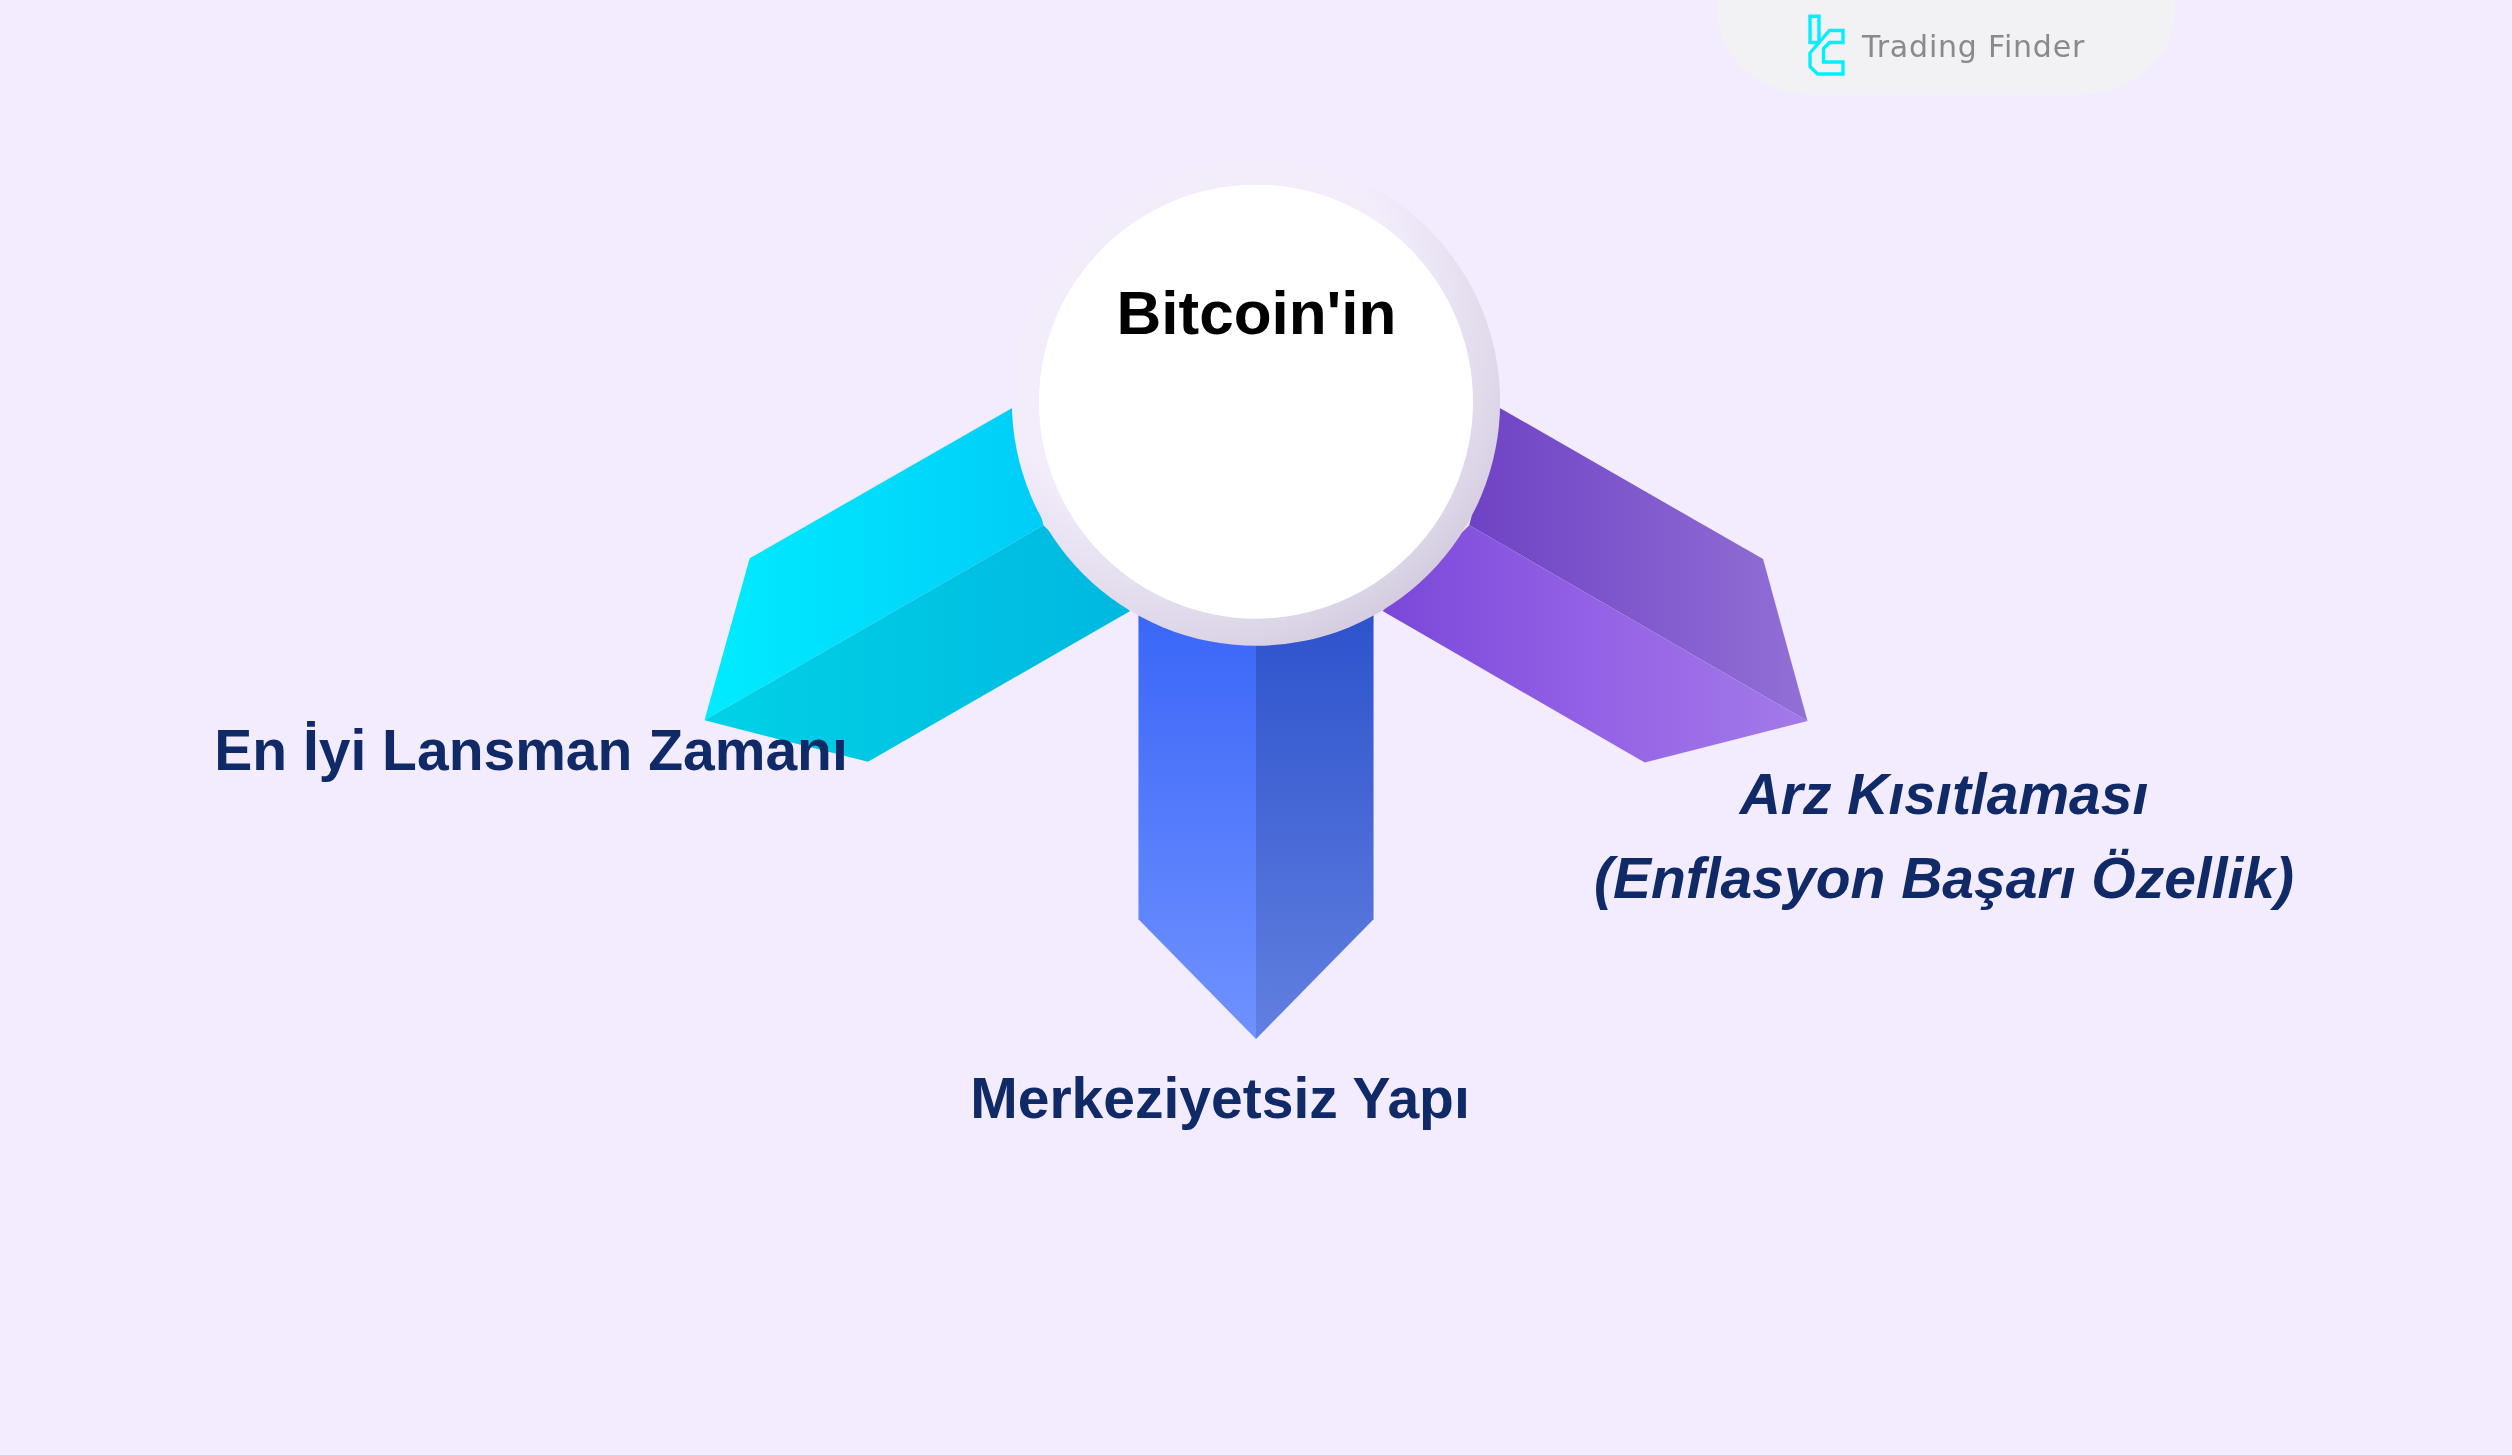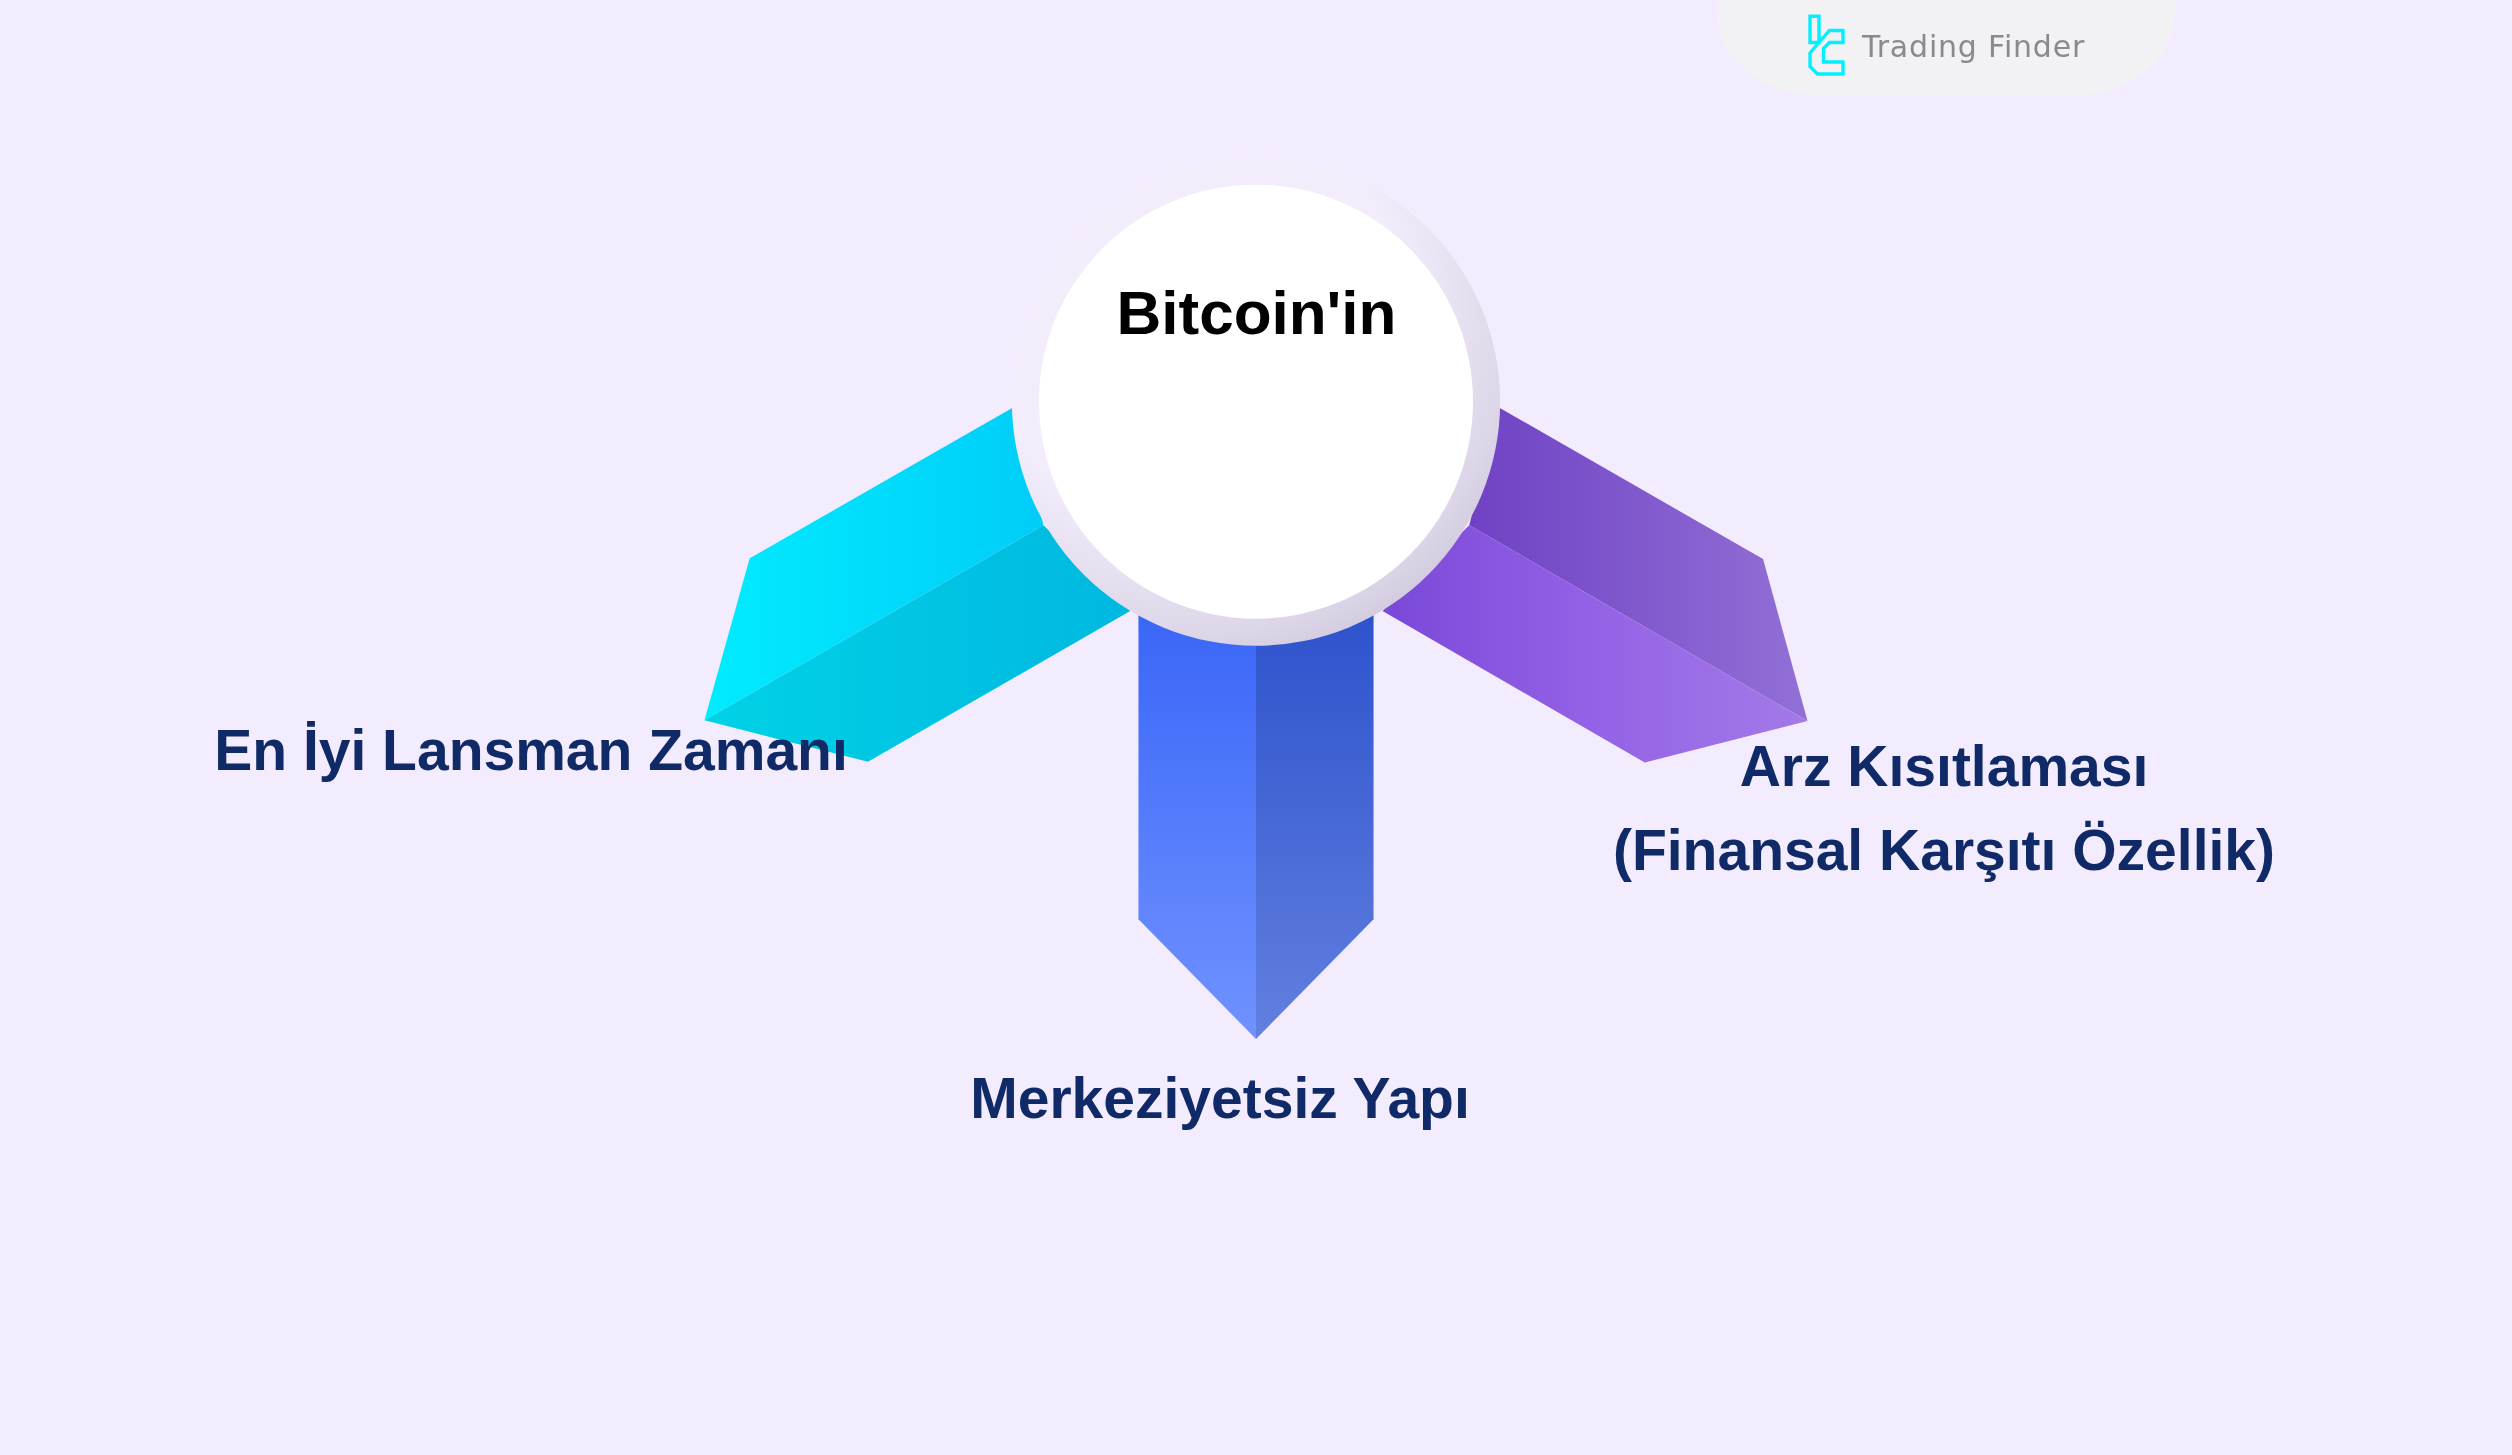--- a/index.html
+++ b/index.html
@@ -63,21 +63,21 @@
     position: absolute;
     text-align: center;
     color: #0f2a66;
     font-weight: bold;
     font-size: 57px;
     line-height: 84px;
     white-space: nowrap;
   }
   .label span { display: block; }
   .label-left { left: 45px; width: 972px; top: 708px; }
-  .label-right { left: 1552px; width: 784px; top: 724px; }
+  .label-right { left: 1552px; width: 784px; top: 752px; font-style: italic; }
   .label-bottom { left: 881px; width: 678px; top: 1056px; }
 </style>
 </head>
 <body>
 
 <div class="brand-pill"></div>
 <svg class="brand-logo" viewBox="0 0 52 84">
   <g fill="none" stroke="#00f0ff" stroke-width="4.5">
     <path d="M4 3 H16 V38 H4 Z"></path>
     <path d="M16 38 L30 22 H48 V38 H30 L22 46 V64 H48 V80 H14 L4 70 V52 L16 38"></path>
@@ -145,15 +145,15 @@
 <div class="label label-left">
   <span>En İyi Lansman Zamanı</span>
 </div>
 
 <div class="label label-bottom">
   <span>Merkeziyetsiz Yapı</span>
 </div>
 
 <div class="label label-right">
   <span>Arz Kısıtlaması</span>
-  <span>(Finansal Karşıtı Özellik)</span>
+  <span>(Enflasyon Başarı Özellik)</span>
 </div>
 
 
 </body></html>

